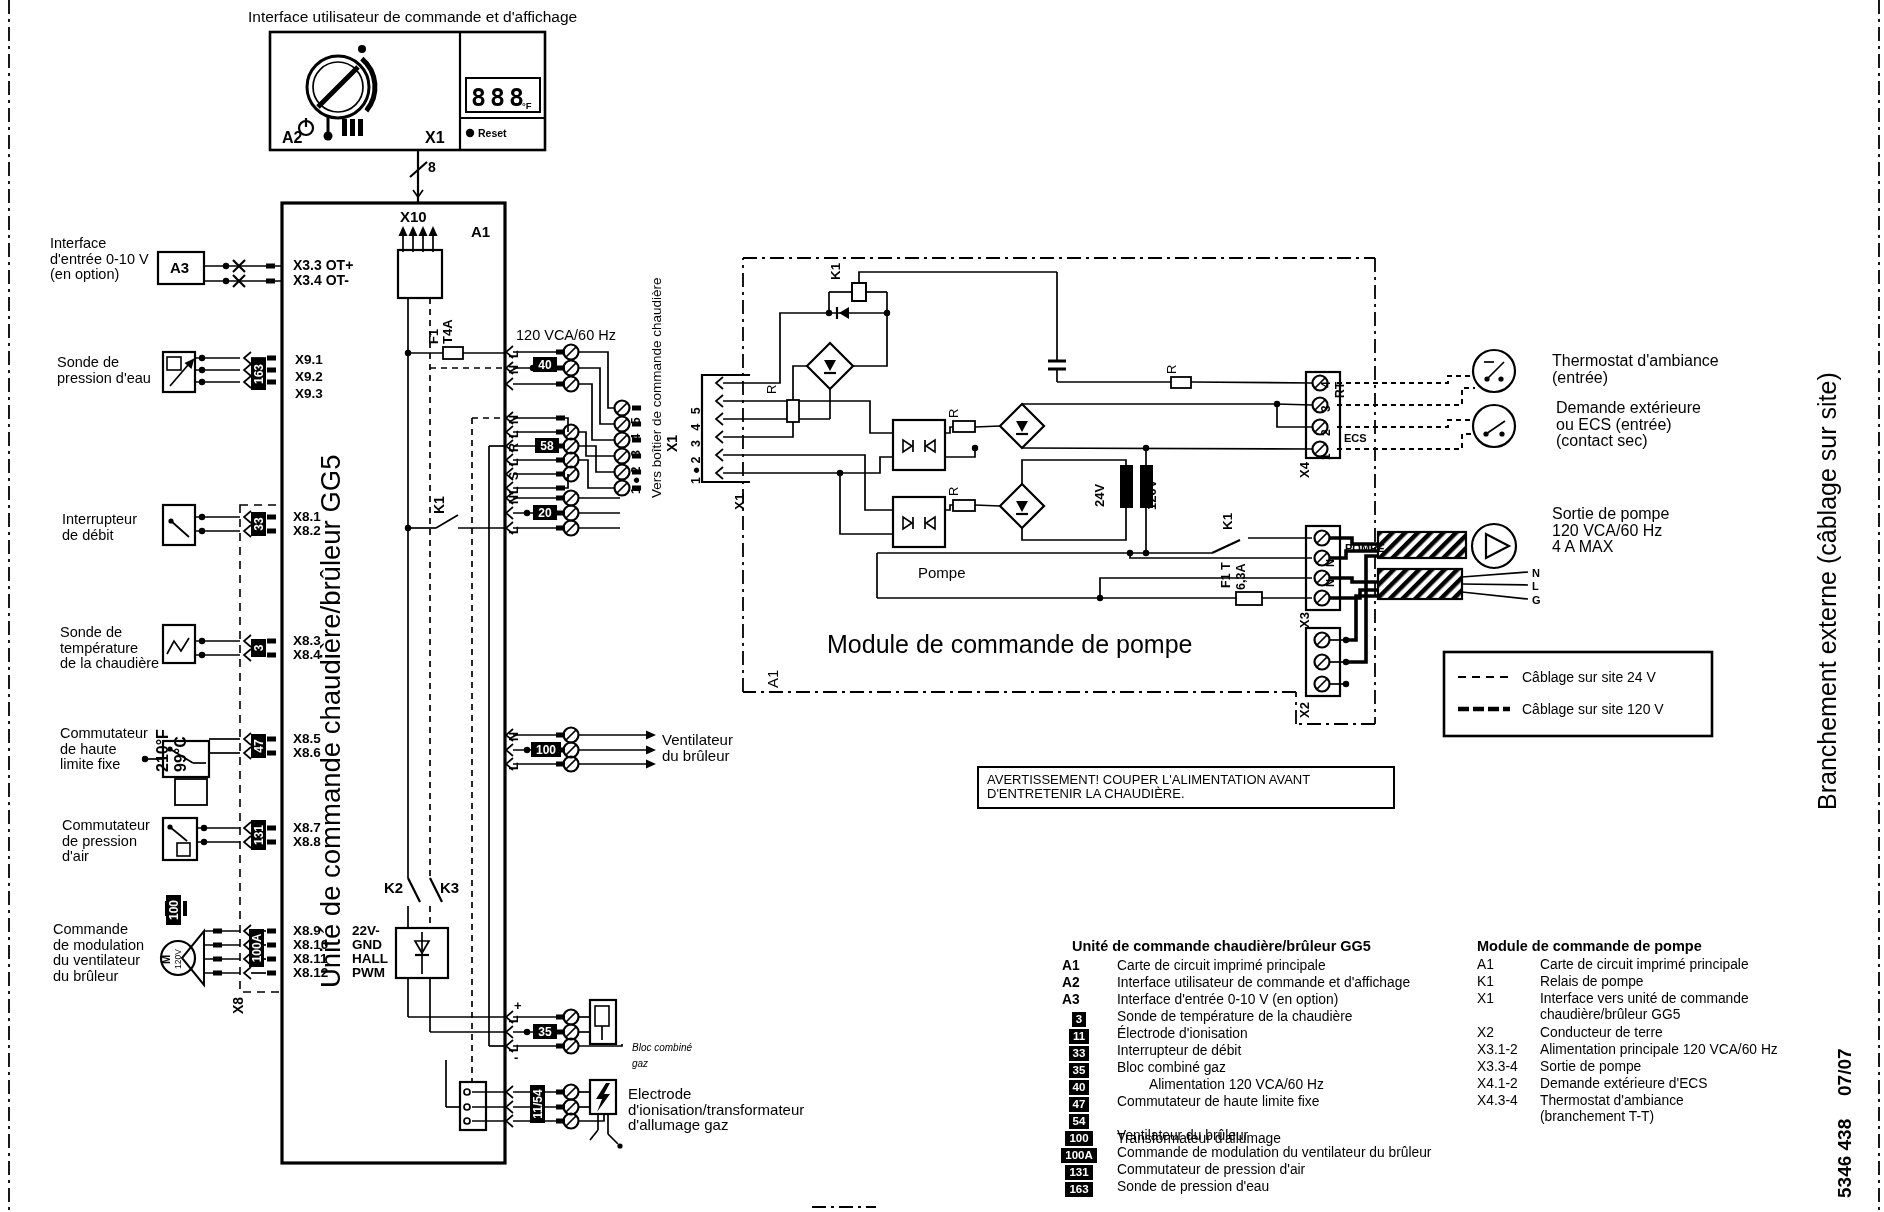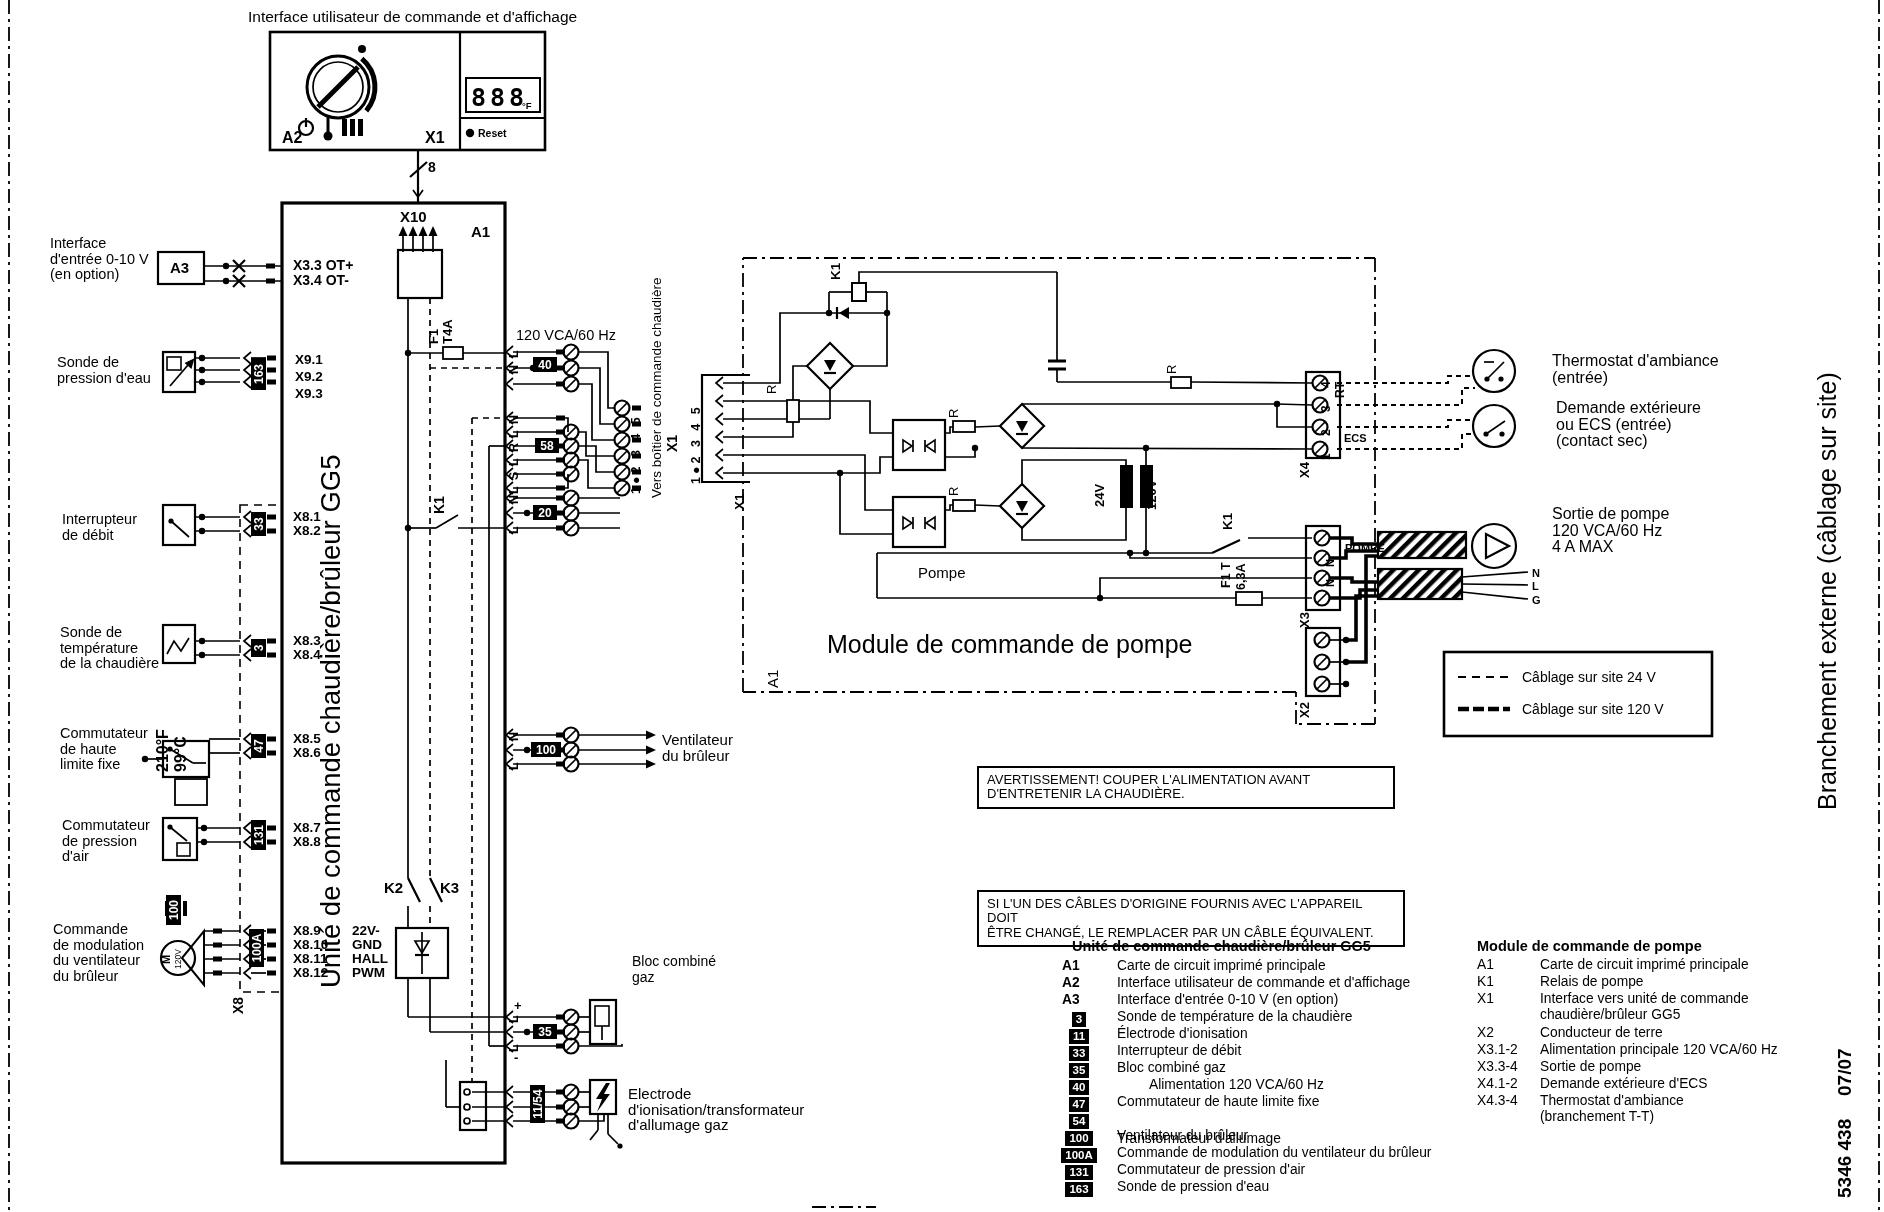--- a/index.html
+++ b/index.html
@@ -803,21 +803,21 @@
 X8.10
 X8.11
 X8.12</div>
 <div class="term" style="left:352px;top:924px;line-height:14px;">22V-
 GND
 HALL
 PWM</div>
 
 <div class="lbl" style="left:662px;top:732px;font-size:15px;">Ventilateur
 du brûleur</div>
-<div class="lbl" style="left:632px;top:954px;font-size:14px;">Bloc combiné
+<div class="lbl" style="left:632px;top:1040px;font-size:10px;font-style:italic;">Bloc combiné
 gaz</div>
 <div class="lbl" style="left:628px;top:1086px;font-size:15px;">Electrode
 d'ionisation/transformateur
 d'allumage gaz</div>
 
 <div class="big" style="left:827px;top:630px;">Module de commande de pompe</div>
 
 <div class="lbl" style="left:1552px;top:352px;font-size:16px;line-height:17px;">Thermostat d'ambiance
 (entrée)</div>
 <div class="lbl" style="left:1556px;top:400px;font-size:16px;line-height:16.5px;">Demande extérieure
@@ -825,22 +825,20 @@
 (contact sec)</div>
 <div class="lbl" style="left:1552px;top:506px;font-size:16px;line-height:16.5px;">Sortie de pompe
 120 VCA/60 Hz
 4 A MAX</div>
 
 <div class="lbl-s" style="left:1522px;top:670px;font-size:14px;">Câblage sur site 24 V</div>
 <div class="lbl-s" style="left:1522px;top:702px;font-size:14px;">Câblage sur site 120 V</div>
 
 <div class="wbox" style="left:977px;top:766px;width:398px;">AVERTISSEMENT! COUPER L'ALIMENTATION AVANT
 D'ENTRETENIR LA CHAUDIÈRE.</div>
-<div class="wbox" style="left:977px;top:890px;width:408px;">SI L'UN DES CÂBLES D'ORIGINE FOURNIS AVEC L'APPAREIL DOIT
-ÊTRE CHANGÉ, LE REMPLACER PAR UN CÂBLE ÉQUIVALENT.</div>
 
 <div class="lg-title" style="left:1072px;top:938px;">Unité de commande chaudière/brûleur GG5</div>
 <div class="lg-code" style="left:1062px;top:958px;">A1</div>
 <div class="lg-text" style="left:1117px;top:958px;">Carte de circuit imprimé principale</div>
 <div class="lg-code" style="left:1062px;top:975px;">A2</div>
 <div class="lg-text" style="left:1117px;top:975px;">Interface utilisateur de commande et d'affichage</div>
 <div class="lg-code" style="left:1062px;top:992px;">A3</div>
 <div class="lg-text" style="left:1117px;top:992px;">Interface d'entrée 0-10 V (en option)</div>
 <div class="lg-tagwrap" style="left:1056px;top:1009px;"><span class="lg-tag">3</span></div>
 <div class="lg-text" style="left:1117px;top:1009px;">Sonde de température de la chaudière</div>

